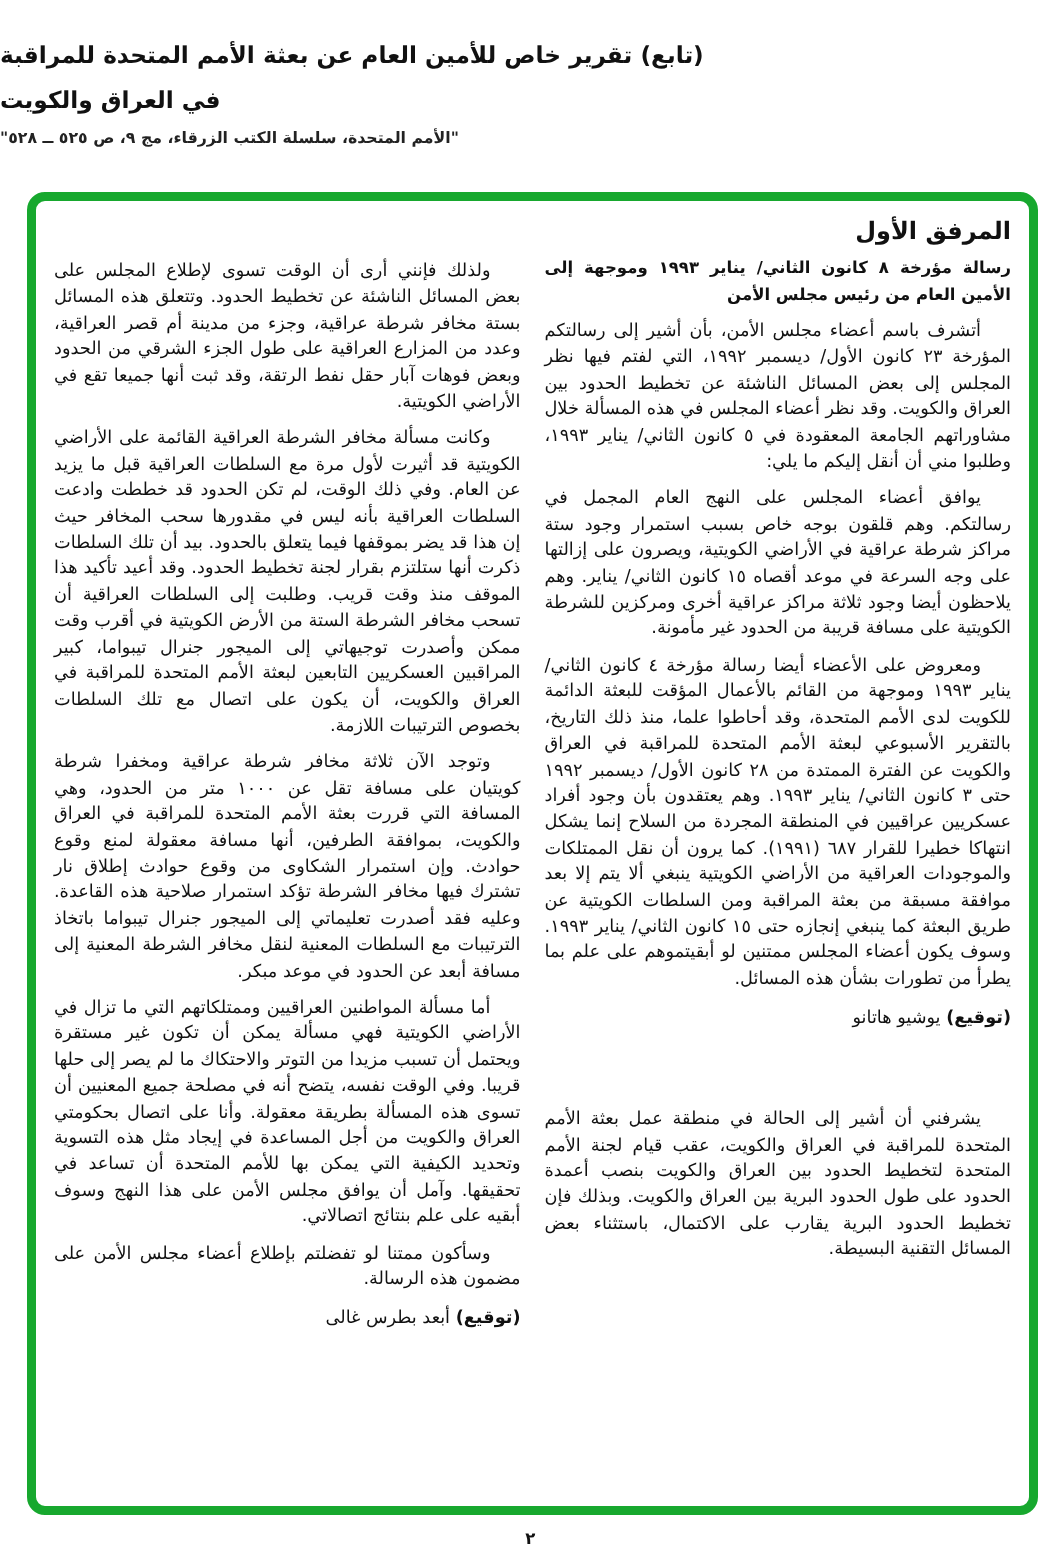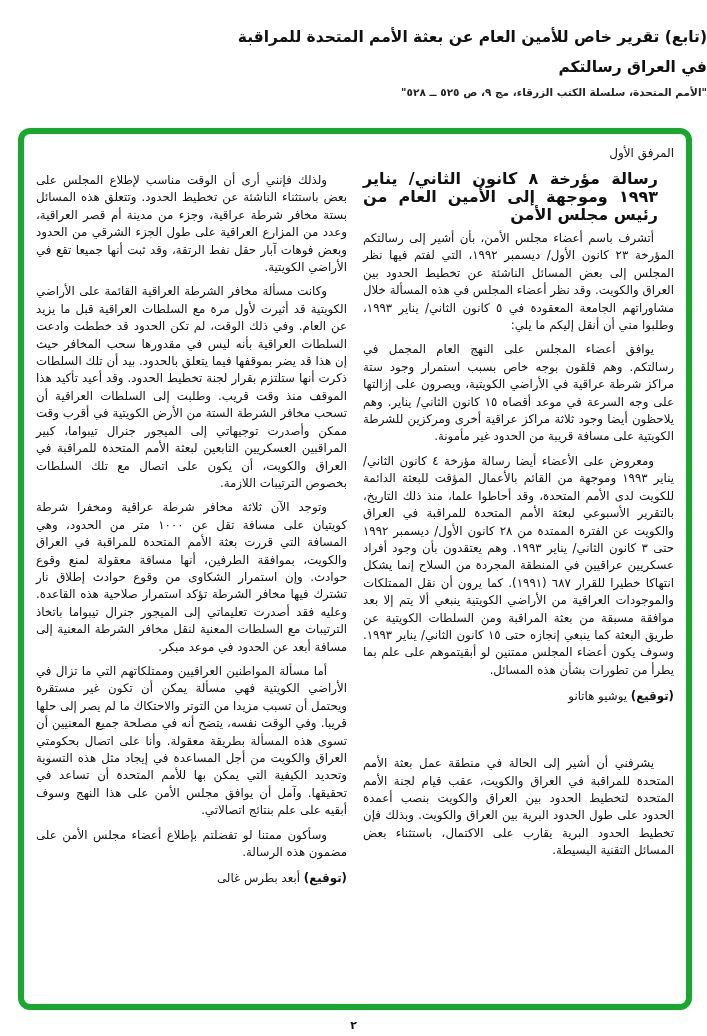--- a/index.html
+++ b/index.html
@@ -5,21 +5,21 @@
   html,body{margin:0;padding:0;background:#ffffff;}
   body{
     font-family:"DejaVu Sans", sans-serif;
     width:707px;height:1036px;position:relative;overflow:hidden;
     color:#111;
   }
   .page{position:absolute;inset:0;background:#fff;}
 
   
   .page-header{
-    position:absolute;top:22px;left:0;right:0;text-align:right;direction:rtl;
+    position:absolute;top:22px;left:0;right:0;text-align:left;direction:rtl;
   }
   .title-line{font-size:15.5px;font-weight:bold;line-height:30px;letter-spacing:0;}
   .citation-line{font-size:10.5px;font-weight:bold;margin-top:4px;color:#222;}
 
   
   .content-frame{
     position:absolute;left:18px;top:128px;width:662px;height:870px;
     border:6px solid #17a82e;border-radius:12px;background:#fff;
     box-sizing:content-box;
   }
@@ -31,24 +31,24 @@
   }
   .col{flex:1 1 0;direction:rtl;}
   .col-right{}
   .col-left{padding-top:27px;}
 
   p.body-par{
     margin:0 0 7px 0;font-size:11.8px;line-height:17.4px;
     text-align:justify;text-justify:inter-word;text-indent:20px;
   }
   .annex-heading{
-    font-size:12px;font-weight:normal;margin:0 0 8px 0;line-height:17px;text-indent:0;
+    font-size:16px;font-weight:bold;margin:0 0 8px 0;line-height:17px;text-indent:0;
   }
   .letter-title{
-    font-size:16px;font-weight:bold;margin:0 16px 6px 0;line-height:18px;
+    font-size:11px;font-weight:bold;margin:0 0 6px 0;line-height:18px;
     text-align:justify;text-indent:0;
   }
   .signature-block{
     margin:8px 0 10px 0;font-size:11.8px;line-height:18px;text-align:right;
     padding-left:116px;direction:rtl;
   }
   .signature-line{white-space:nowrap;}
   .signature-label{font-weight:bold;}
   .signature-role{display:block;}
   .annex2-gap{height:40px;}
@@ -59,21 +59,21 @@
     font-size:11px;font-weight:bold;color:#111;
   }
 </style>
 </head>
 <body>
 
 <div class="page">
 
   <div class="page-header">
     <div class="title-line">(تابع) تقرير خاص للأمين العام عن بعثة الأمم المتحدة للمراقبة</div>
-    <div class="title-line">في العراق رسالتكم</div>
+    <div class="title-line">في العراق والكويت</div>
     <div class="citation-line">"الأمم المتحدة، سلسلة الكتب الزرقاء، مج ٩، ص ٥٢٥ ــ ٥٢٨"</div>
   </div>
 
   <div class="content-frame" style="border-color: rgb(23, 168, 46);">
     <div class="columns">
 
       <div class="col col-right">
         <p class="annex-heading">المرفق الأول</p>
         <p class="letter-title">رسالة مؤرخة ٨ كانون الثاني/ يناير ١٩٩٣ وموجهة إلى الأمين العام من رئيس مجلس الأمن</p>
         <p class="body-par">أتشرف باسم أعضاء مجلس الأمن، بأن أشير إلى رسالتكم المؤرخة ٢٣ كانون الأول/ ديسمبر ١٩٩٢، التي لفتم فيها نظر المجلس إلى بعض المسائل الناشئة عن تخطيط الحدود بين العراق والكويت. وقد نظر أعضاء المجلس في هذه المسألة خلال مشاوراتهم الجامعة المعقودة في ٥ كانون الثاني/ يناير ١٩٩٣، وطلبوا مني أن أنقل إليكم ما يلي:</p>
@@ -83,21 +83,21 @@
         <div class="signature-block">
           <span class="signature-line"><span class="signature-label">(توقيع)</span> <span>يوشيو هاتانو</span></span>
         </div>
 
         <div class="annex2-gap"></div>
 
         <p class="body-par">يشرفني أن أشير إلى الحالة في منطقة عمل بعثة الأمم المتحدة للمراقبة في العراق والكويت، عقب قيام لجنة الأمم المتحدة لتخطيط الحدود بين العراق والكويت بنصب أعمدة الحدود على طول الحدود البرية بين العراق والكويت. وبذلك فإن تخطيط الحدود البرية يقارب على الاكتمال، باستثناء بعض المسائل التقنية البسيطة.</p>
       </div>
 
       <div class="col col-left">
-        <p class="body-par">ولذلك فإنني أرى أن الوقت مناسب لإطلاع المجلس على بعض باستثناء الناشئة عن تخطيط الحدود. وتتعلق هذه المسائل بستة مخافر شرطة عراقية، وجزء من مدينة أم قصر العراقية، وعدد من المزارع العراقية على طول الجزء الشرقي من الحدود وبعض فوهات آبار حقل نفط الرتقة، وقد ثبت أنها جميعا تقع في الأراضي الكويتية.</p>
+        <p class="body-par">ولذلك فإنني أرى أن الوقت تسوى لإطلاع المجلس على بعض المسائل الناشئة عن تخطيط الحدود. وتتعلق هذه المسائل بستة مخافر شرطة عراقية، وجزء من مدينة أم قصر العراقية، وعدد من المزارع العراقية على طول الجزء الشرقي من الحدود وبعض فوهات آبار حقل نفط الرتقة، وقد ثبت أنها جميعا تقع في الأراضي الكويتية.</p>
         <p class="body-par">وكانت مسألة مخافر الشرطة العراقية القائمة على الأراضي الكويتية قد أثيرت لأول مرة مع السلطات العراقية قبل ما يزيد عن العام. وفي ذلك الوقت، لم تكن الحدود قد خططت وادعت السلطات العراقية بأنه ليس في مقدورها سحب المخافر حيث إن هذا قد يضر بموقفها فيما يتعلق بالحدود. بيد أن تلك السلطات ذكرت أنها ستلتزم بقرار لجنة تخطيط الحدود. وقد أعيد تأكيد هذا الموقف منذ وقت قريب. وطلبت إلى السلطات العراقية أن تسحب مخافر الشرطة الستة من الأرض الكويتية في أقرب وقت ممكن وأصدرت توجيهاتي إلى الميجور جنرال تيبواما، كبير المراقبين العسكريين التابعين لبعثة الأمم المتحدة للمراقبة في العراق والكويت، أن يكون على اتصال مع تلك السلطات بخصوص الترتيبات اللازمة.</p>
         <p class="body-par">وتوجد الآن ثلاثة مخافر شرطة عراقية ومخفرا شرطة كويتيان على مسافة تقل عن ١٠٠٠ متر من الحدود، وهي المسافة التي قررت بعثة الأمم المتحدة للمراقبة في العراق والكويت، بموافقة الطرفين، أنها مسافة معقولة لمنع وقوع حوادث. وإن استمرار الشكاوى من وقوع حوادث إطلاق نار تشترك فيها مخافر الشرطة تؤكد استمرار صلاحية هذه القاعدة. وعليه فقد أصدرت تعليماتي إلى الميجور جنرال تيبواما باتخاذ الترتيبات مع السلطات المعنية لنقل مخافر الشرطة المعنية إلى مسافة أبعد عن الحدود في موعد مبكر.</p>
         <p class="body-par">أما مسألة المواطنين العراقيين وممتلكاتهم التي ما تزال في الأراضي الكويتية فهي مسألة يمكن أن تكون غير مستقرة ويحتمل أن تسبب مزيدا من التوتر والاحتكاك ما لم يصر إلى حلها قريبا. وفي الوقت نفسه، يتضح أنه في مصلحة جميع المعنيين أن تسوى هذه المسألة بطريقة معقولة. وأنا على اتصال بحكومتي العراق والكويت من أجل المساعدة في إيجاد مثل هذه التسوية وتحديد الكيفية التي يمكن بها للأمم المتحدة أن تساعد في تحقيقها. وآمل أن يوافق مجلس الأمن على هذا النهج وسوف أبقيه على علم بنتائج اتصالاتي.</p>
         <p class="body-par">وسأكون ممتنا لو تفضلتم بإطلاع أعضاء مجلس الأمن على مضمون هذه الرسالة.</p>
 
         <div class="signature-block">
           <span class="signature-line"><span class="signature-label">(توقيع)</span> <span>أبعد بطرس غالى</span></span>
         </div>
       </div>
 

